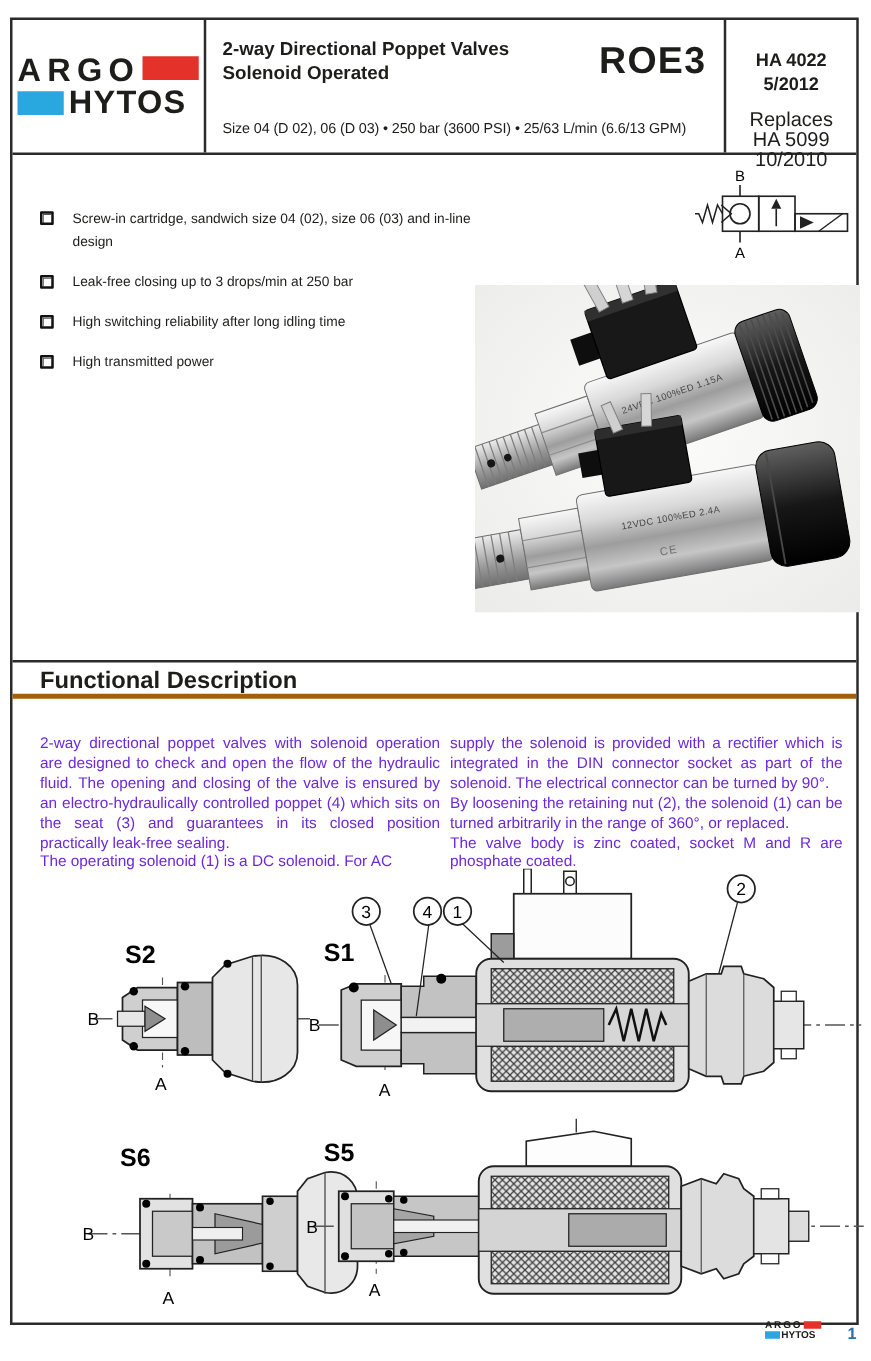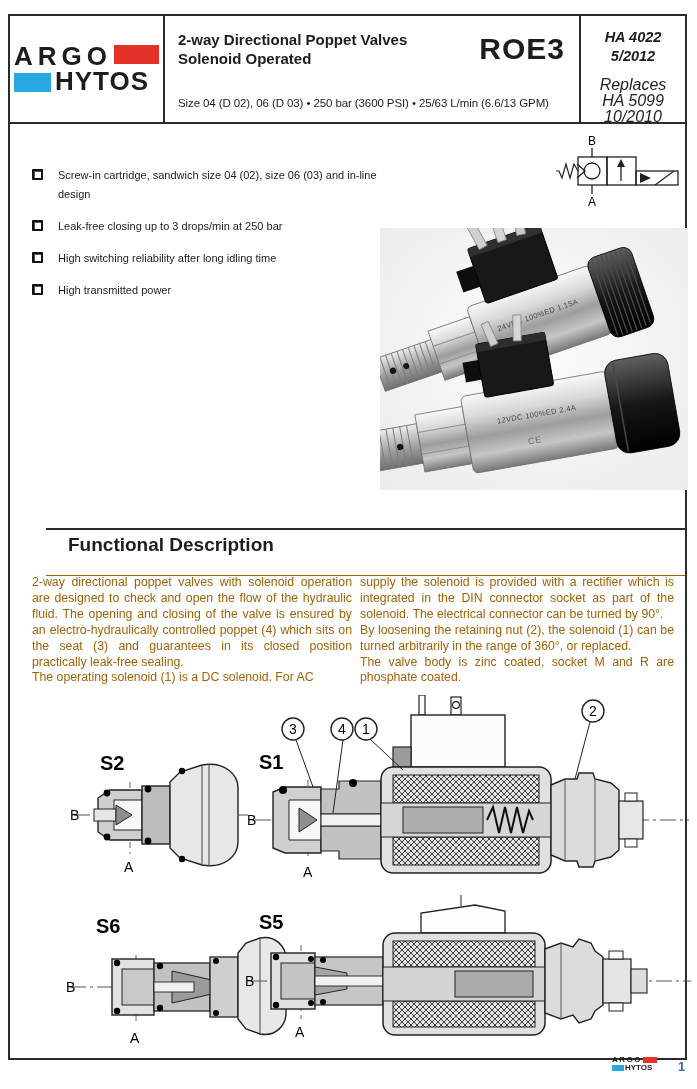--- a/index.html
+++ b/index.html
@@ -20,43 +20,43 @@
   .logo { line-height:25px; font-weight:bold; font-size:26px; letter-spacing:0; color:#1d1d1b; }
   .logo-row { display:flex; align-items:center; }
   .logo-argo { letter-spacing:5px; }
   .logo-hytos { letter-spacing:1px; }
   .logo-red { width:45px; height:19px; margin-left:2px; margin-bottom:4px;}
   .logo-cyan { width:37px; height:19px; margin-right:4px; margin-top:2px;}
   .hdr-mid-cell { flex:1; position:relative;padding-left:31px; }
   .hdr-title { position:absolute; left:13px; top:14px; font-size:15px; font-weight:bold; line-height:19px; }
   .hdr-model { position:absolute; right:14px; top:16px; font-size:30px; font-weight:bold; letter-spacing:1px; }
   .hdr-subtitle { position:absolute; left:13px; bottom:13px; font-size:11.5px; white-space:nowrap; letter-spacing:-0.1px; }
-  .hdr-right-cell { width:106px; border-left:2px solid #2b2b2b; text-align:center; padding-top:12px;font-style:italic; }
+  .hdr-right-cell { width:106px; border-left:2px solid #2b2b2b; text-align:center; padding-top:24px; }
   .hdr-doc { font-size:14.5px; font-weight:bold; line-height:19px; }
   .hdr-replaces { margin-top:11px; font-size:16px; line-height:16px; }
   
   .features { position:absolute; left:22px; top:150px; width:350px; }
   .feature { display:flex; margin-bottom:13px; }
   .feature-box { flex:0 0 auto; width:11px; height:11px; border:2px solid #111;
                  border-radius:1px; margin-top:3px; margin-right:15px; background:#fff;
                  box-shadow:1px 1px 0 #555 inset;}
   .feature-text { font-size:11px; font-weight:normal; line-height:19px; width:330px; }
   
   .sym-svg   { position:absolute; left:533px; top:118px; }
   .photo-svg { position:absolute; left:370px; top:212px; }
   .s2-svg { position:absolute; left:52px;  top:686px; }
   .s1-svg { position:absolute; left:233px; top:679px; }
   .s6-svg { position:absolute; left:50px;  top:879px; }
   .s5-svg { position:absolute; left:233px; top:877px; }
   
-  .fd-band { position:absolute; left:0; right:0; top:512px; height:48px;
-             border-top:2px solid #2b2b2b; border-bottom:1px solid #a16207;margin-left:36px; }
+  .fd-band { position:absolute; left:0; right:0; top:512px; height:31px;
+             border-top:2px solid #2b2b2b; border-bottom:4px solid #a16207; }
   .fd-heading { font-size:19px; font-weight:bold; padding:4px 0 0 22px; }
-  .fd-col { position:absolute; top:559px; font-size:12.3px; line-height:15.9px;
-            text-align:justify; color:#a16207; }
+  .fd-col { position:absolute; top:571px; font-size:12.3px; line-height:15.9px;
+            text-align:justify; color:#6d28d9; }
   .fd-col p { margin:0; }
   .fd-col-left  { left:22px;  width:320px; }
   .fd-col-right { left:350px; width:314px; }
   
   .footer-logo { position:absolute; left:612px; top:1056px; font-weight:bold;
                  font-size:8px; line-height:8px; color:#1d1d1b; }
   .flogo-row { display:flex; align-items:center; }
   .flogo-red { width:14px; height:6px; margin-left:1px; }
   .flogo-cyan { width:12px; height:6px; margin-right:1px; }
   .flogo-argo { letter-spacing:1.5px;}

